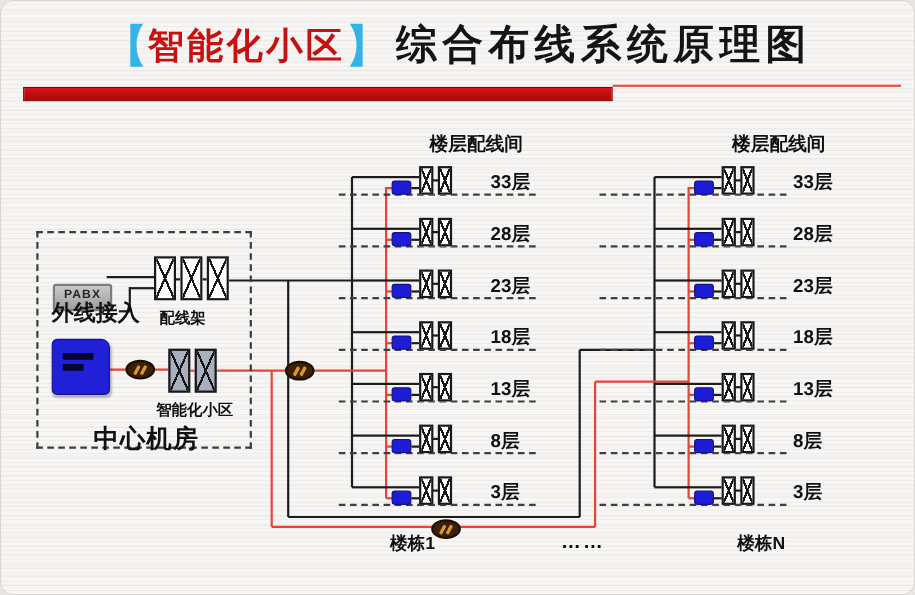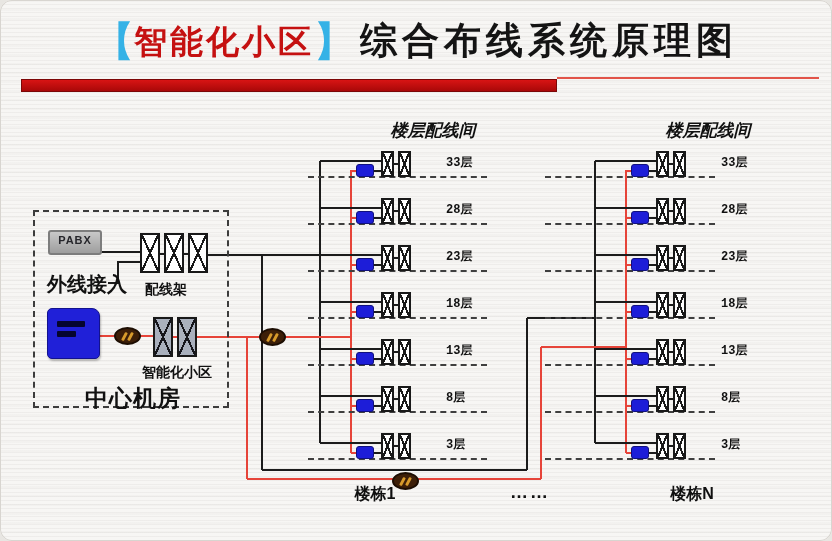--- a/index.html
+++ b/index.html
@@ -29,40 +29,40 @@
       linear-gradient(to top right, rgba(0,0,0,0) calc(50% - 1px), #15151b calc(50% - 1px), #15151b calc(50% + 1px), rgba(0,0,0,0) calc(50% + 1px)),
       linear-gradient(to bottom right, rgba(0,0,0,0) calc(50% - 1px), #15151b calc(50% - 1px), #15151b calc(50% + 1px), rgba(0,0,0,0) calc(50% + 1px)),
       #a9b0bd;}
   .splice{position:absolute;width:27px;height:18px;background:#3d1f08;border:2px solid #1c0d02;
     border-radius:50%;box-sizing:border-box;}
   .splice::before,.splice::after{content:"";position:absolute;top:3px;width:3px;height:9px;
     background:#d89b2b;transform:rotate(28deg);border-radius:1px;}
   .splice::before{left:7px;} .splice::after{left:13px;}
   
   .room{position:absolute;left:33px;top:210px;width:196px;height:198px;border:2px dashed #3c3c3c;box-sizing:border-box;}
-  .pabx{position:absolute;left:48px;top:230px;width:50px;height:21px;
+  .pabx{position:absolute;left:48px;top:258px;width:50px;height:21px;
     background:linear-gradient(180deg,#c8c8c8,#9e9e9e);border:2px solid #7d7d7d;border-radius:3px;
     color:#26262b;font-size:11px;font-weight:bold;text-align:center;line-height:17px;letter-spacing:1px;}
   .bluedev{position:absolute;left:47px;top:308px;width:51px;height:49px;background:#2020d8;
     border:1px solid #12128f;border-radius:5px 8px 5px 5px;box-shadow:1px 2px 2px rgba(0,0,0,0.25);}
   .bluedev .m1,.bluedev .m2{position:absolute;left:9px;height:6px;background:#05052e;border-radius:1px;}
   .bluedev .m1{top:12px;width:28px;} .bluedev .m2{top:22px;width:19px;}
   
   .row{position:absolute;width:172px;height:47px;}
   .row .branch{position:absolute;left:0;top:9px;width:63px;height:2px;background:var(--copper_line,#1c1c1c);}
   .row .sw{position:absolute;left:36px;top:13px;width:18px;height:13px;background:#1d1dd8;
     border:1px solid #10107e;border-radius:3px;box-sizing:border-box;}
   .row .swlink{position:absolute;left:54px;top:19px;width:8px;height:2px;background:var(--copper_line,#1c1c1c);}
   .row .redjog{position:absolute;left:31px;top:19px;width:6px;height:2px;background:var(--fiber_line,#e64439);}
   .row .p1{left:61px;top:0;width:13px;height:26px;}
   .row .p2{left:78px;top:0;width:13px;height:26px;}
   .row .plink{position:absolute;left:73px;top:12px;width:6px;height:2px;background:var(--copper_line,#1c1c1c);}
   .row .sep{position:absolute;top:25px;height:0;border-top:2px dashed #3f3f3f;}
-  .row .flabel{position:absolute;left:126px;top:3px;font-size:12px;font-weight:bold;color:#111;font-family:Liberation Mono, monospace;}
-  .colhdr{position:absolute;top:119px;width:130px;text-align:center;font-size:17px;font-weight:bold;color:#101010;font-style:italic;}
+  .row .flabel{position:absolute;left:126px;top:3px;font-size:17px;font-weight:bold;color:#111;}
+  .colhdr{position:absolute;top:119px;width:130px;text-align:center;font-size:17px;font-weight:bold;color:#101010;}
   .bldg{position:absolute;top:484px;width:60px;text-align:center;font-size:16px;font-weight:bold;color:#101010;}
   .dots{position:absolute;left:495px;top:482px;width:70px;text-align:center;font-size:18px;font-weight:bold;letter-spacing:2px;color:#111;}
   svg.wires{position:absolute;left:0;top:0;pointer-events:none;}
   svg.wires line{stroke-width:2;}
   svg.wires .cu{stroke:var(--copper_line,#1c1c1c);}
   svg.wires .fb{stroke:var(--fiber_line,#e64439);}
 </style>
 </head>
 <body>
 

